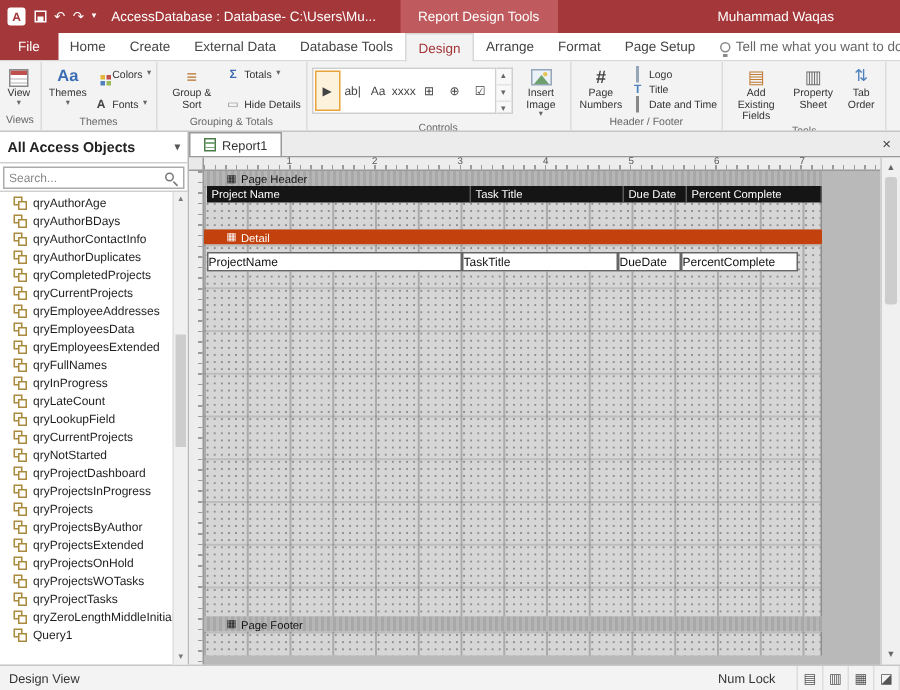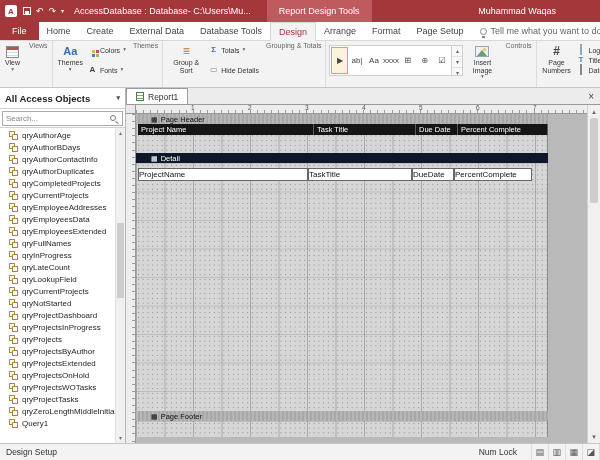--- a/index.html
+++ b/index.html
@@ -24,21 +24,21 @@
           border-bottom:1px solid #d8d8d8;flex:0 0 19px;}
   .tab{padding:0 8px;display:flex;align-items:center;white-space:nowrap;gap:4px;}
   .tab.file{background:#A4373A;color:#fff;padding:0 12px;}
   .tab.active{background:#f3f3f3;border:1px solid #d8d8d8;border-bottom:none;color:#A4373A;margin-bottom:-1px;}
   .tab.tellme{color:#666;}
   .bulb{width:7px;height:7px;border:1px solid #888;border-radius:50%;position:relative;flex:0 0 7px;}
   .bulb::after{content:"";position:absolute;left:1px;top:7px;width:3px;height:2px;background:#888;}
 
   
   .ribbon{height:47px;background:#f3f3f3;border-bottom:1px solid #c6c6c6;display:flex;flex:0 0 47px;overflow:hidden;}
-  .rgroup{display:flex;flex-direction:row;border-right:1px solid #dcdcdc;flex:0 0 auto;}
+  .rgroup{display:flex;flex-direction:column;border-right:1px solid #dcdcdc;flex:0 0 auto;}
   .rgroup-content{flex:1;display:flex;align-items:flex-start;padding:2px 3px 0;gap:3px;}
   .rgroup-label{height:11px;font-size:7px;color:#666;text-align:center;line-height:10px;white-space:nowrap;padding:0 4px;}
   .bigbtn{display:flex;flex-direction:column;align-items:center;font-size:7px;color:#333;text-align:center;
           padding:1px 2px;line-height:1.1;cursor:default;}
   .bicon{height:15px;display:flex;align-items:center;justify-content:center;font-size:11px;color:#555;}
   .caret{font-size:5.5px;color:#666;line-height:1;}
   .stack{display:flex;flex-direction:column;justify-content:space-between;height:34px;padding:2px 0;}
   .smallbtn{display:flex;align-items:center;gap:3px;font-size:7px;color:#333;height:10px;white-space:nowrap;}
   .mini{width:9px;text-align:center;font-size:8px;line-height:1;}
   .view-icon{width:13px;height:12px;border:1px solid #8a8a8a;background:
@@ -105,21 +105,21 @@
      background-image:repeating-linear-gradient(90deg,#9a9a9a 0 1px,transparent 1px 7.1px);
      background-repeat:repeat-x;background-position:0 bottom;background-size:100% 3px;}
   .ruler-num{position:absolute;top:0;font-size:6.5px;color:#555;line-height:6px;}
   .v-ruler{position:absolute;left:0;top:9px;width:10px;bottom:0;background:#ededed;border-right:1px solid #999;
      background-image:repeating-linear-gradient(180deg,#9a9a9a 0 1px,transparent 1px 7.1px);
      background-repeat:repeat-y;background-position:right 0;background-size:3px 100%;}
   .canvas{position:absolute;left:10px;top:9px;right:13px;bottom:0;background:#b9b9b9;overflow:hidden;}
   .report{position:absolute;left:0;top:0;width:412px;height:100%;}
   .sec-bar{position:absolute;left:0;width:412px;height:10px;display:flex;align-items:center;gap:3px;padding-left:15px;
      font-size:7.5px;color:#111;background:repeating-linear-gradient(90deg,#b6b6b6 0 2px,#a8a8a8 2px 4px);}
-  .sec-bar.selected{background:#0f172a;color:#fff;}
+  .sec-bar.selected{background:#c2410c;color:#fff;}
   .sec-icon{font-size:7px;line-height:1;}
   .grid{position:absolute;left:0;width:412px;background-color:#d6d6d6;border-right:1px solid #8d8d8d;
      background-image:
        linear-gradient(to right,rgba(60,60,60,0.28) 1px,transparent 1px),
        linear-gradient(to bottom,rgba(60,60,60,0.16) 1px,transparent 1px),
        radial-gradient(circle,#8a8a8a 0.6px,transparent 0.95px);
      background-size:28.5px 28.5px,28.5px 28.5px,4.75px 4.75px;}
   .hdr-label{position:absolute;top:0;height:11px;background:#151515;color:#fff;font-size:7.5px;line-height:11px;
      padding-left:3px;border-right:1px solid #5a5a5a;overflow:hidden;white-space:nowrap;}
   .field-box{position:absolute;top:5px;height:13px;background:#fff;border:1px solid #666;font-size:8px;line-height:11px;
@@ -575,21 +575,21 @@
           <span class="sb-btn">▴</span>
           <div class="sb-thumb"></div>
           <span class="sb-spacer"></span>
           <span class="sb-btn">▾</span>
         </div>
       </div>
     </div>
   </div>
 
   <div class="statusbar">
-    <span>Design Setup</span>
+    <span>Design View</span>
     <span class="sb-right">
       <span>Num Lock</span>
       <span class="view-btns">
           <span class="vbtn">▤</span>
           <span class="vbtn">▥</span>
           <span class="vbtn">▦</span>
           <span class="vbtn">◪</span>
         </span>
     </span>
   </div>

